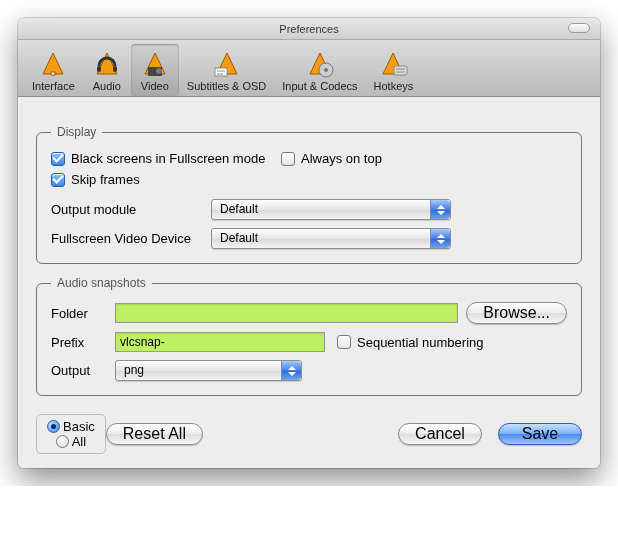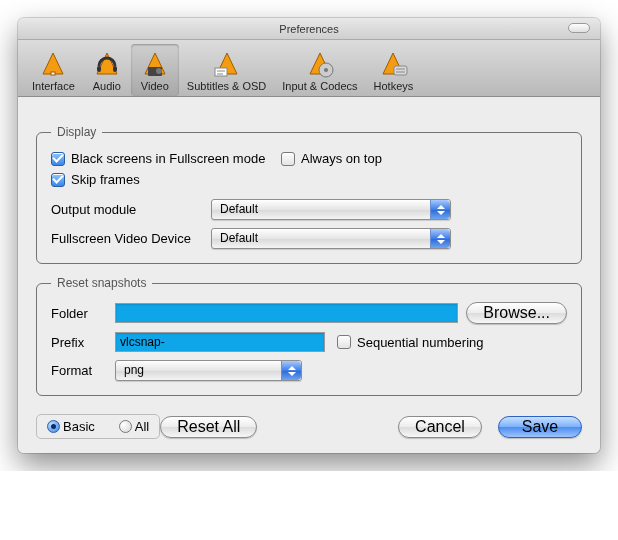--- a/index.html
+++ b/index.html
@@ -117,21 +117,21 @@
     display: grid;
     grid-template-columns: 56px 1fr auto;
     row-gap: 8px;
     column-gap: 8px;
     align-items: center;
   }
   .aqua-input {
     height: 20px;
     border: 1px solid #9a9a9a;
     border-radius: 0;
-    background: #0ea5e9;
+    background: #bef264;
     padding: 0 4px;
     font-size: 12px;
     box-shadow: inset 0 1px 2px rgba(0,0,0,0.15);
     width: 100%;
   }
   .aqua-select {
     position: relative;
     height: 21px;
     border: 1px solid #8e8e8e;
     border-radius: 3px;
@@ -178,24 +178,25 @@
     background: linear-gradient(#c7e0ff,#7ab1fb 50%,#4b8def 51%,#9dc3fb);
     color:#000;
   }
   .footer {
     margin-top: 18px;
     display:flex;
     align-items:center;
     justify-content:space-between;
   }
   .radio-wrap {
-    display:flex; align-items:center; gap:24px;
+    display:flex; align-items:center; gap:0;
     border:1px solid #bcbcbc;
     border-radius:5px;
     padding:4px 10px;
+    flex-direction:column;
   }
   .aqua-radio {
     width:13px;height:13px;border-radius:50%;
     border:1px solid #7a7a7a;
     background: radial-gradient(circle at 30% 30%, #fff, #d6d6d6);
     display:inline-block; vertical-align:middle; margin-right:3px;
     position:relative;
   }
   .aqua-radio.checked {
     background: radial-gradient(circle at 30% 30%, #bcdcff, #3a85e8);
@@ -299,37 +300,37 @@
         </div>
         <span>Fullscreen Video Device</span>
         <div class="aqua-select" style="width:240px;">
           <span>Default</span>
           <span class="cap"></span>
         </div>
       </div>
     </fieldset>
 
     <fieldset>
-      <legend>Reset snapshots</legend>
+      <legend>Audio snapshots</legend>
 
       <div class="snap-grid">
         <span>Folder</span>
         <input class="aqua-input" value="" style="">
         <span class="aqua-button">Browse...</span>
 
         <span>Prefix</span>
         <div style="display:flex;gap:12px;align-items:center;grid-column:2 / span 2;">
           <input class="aqua-input" style="width: 210px;" value="vlcsnap-">
           <label class="cklabel">
             <span class="aqua-check"></span>
             <span>Sequential numbering</span>
           </label>
         </div>
 
-        <span>Format</span>
+        <span>Output</span>
         <div class="aqua-select" style="width:187px; grid-column:2;">
           <span>png</span>
           <span class="cap"></span>
         </div>
         <span></span>
       </div>
     </fieldset>
 
     <div class="footer">
       <div class="radio-wrap">

